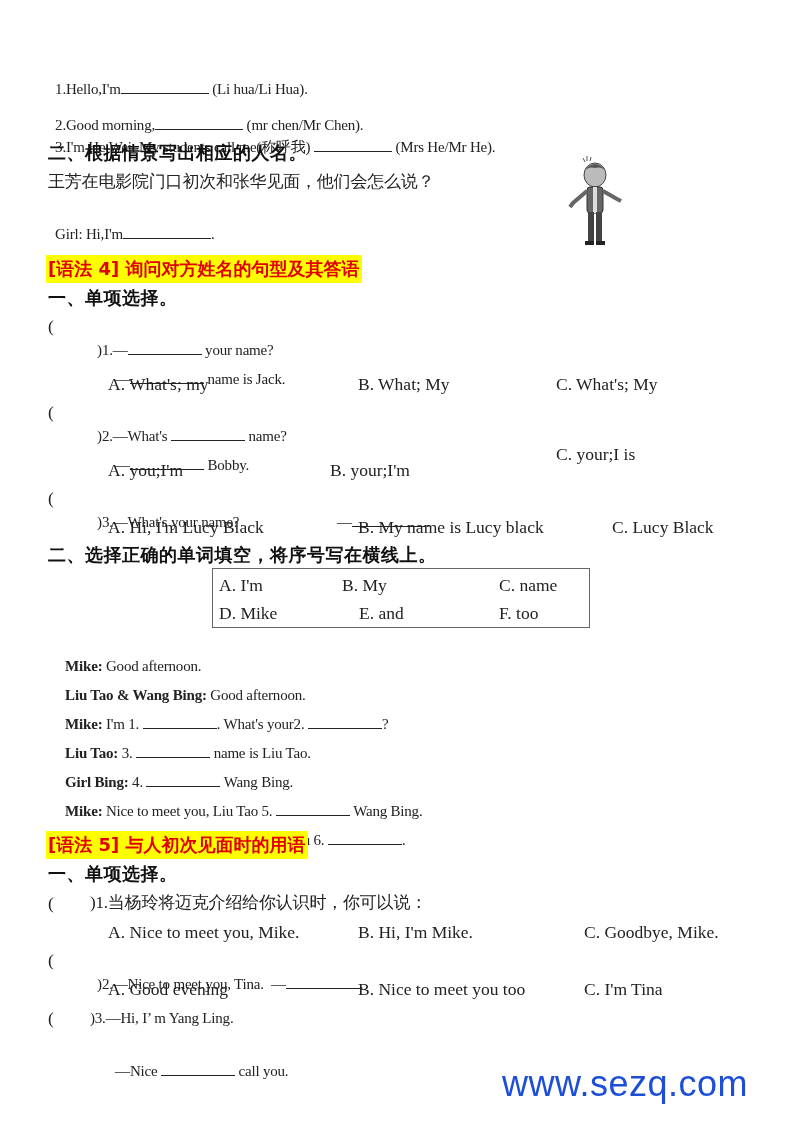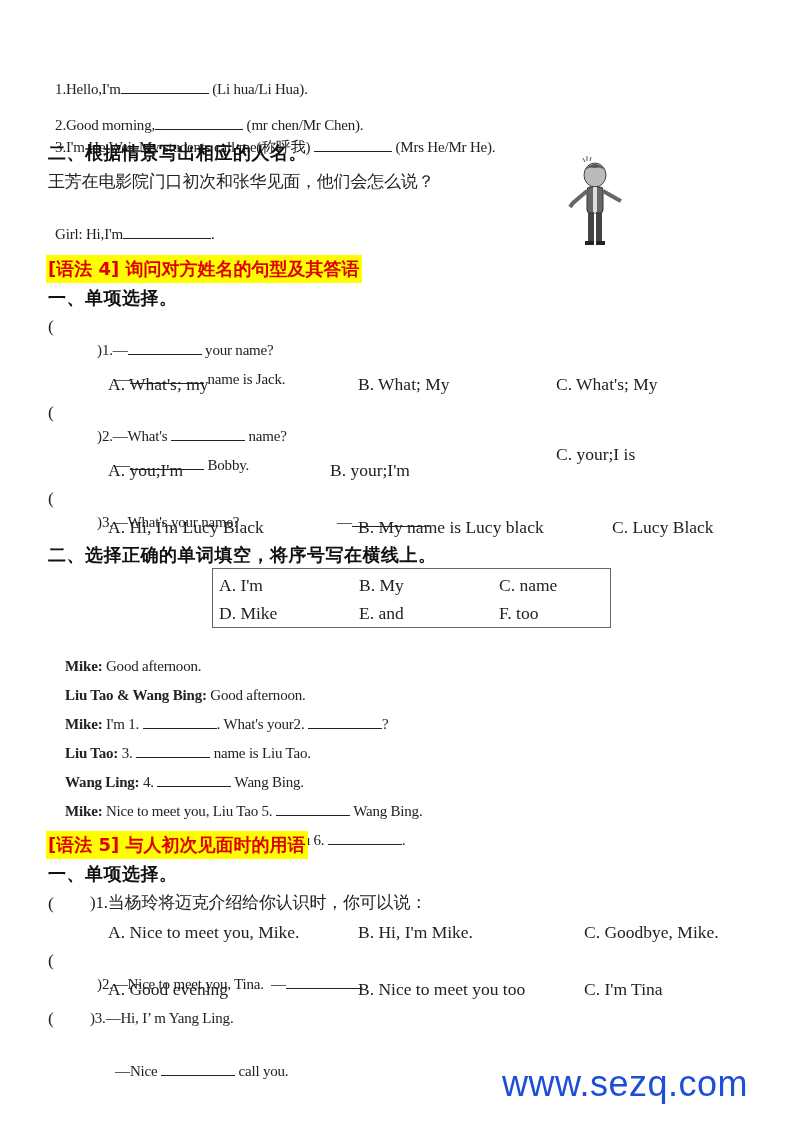--- a/index.html
+++ b/index.html
@@ -9,21 +9,21 @@
   .heading { position: absolute; left: 48px; font-size: 18px; font-weight: bold; line-height: 24px;
              font-family: "DejaVu Sans", "Liberation Sans", sans-serif; color: #111; letter-spacing: 0.5px; }
   .grammar { position: absolute; left: 46px; height: 28px; background: #ffff00; color: #e00000;
              font-family: "DejaVu Sans", "Liberation Sans", sans-serif; font-weight: bold; font-size: 18px;
              line-height: 28px; padding: 0 2px; }
   .opt { position: absolute; font-size: 17.5px; line-height: 24px; white-space: pre; }
   .paren { position: absolute; left: 48px; font-size: 17.5px; line-height: 24px; }
   .blank { display: inline-block; border-bottom: 1px solid #222; height: 16px; vertical-align: baseline; }
   .b { font-weight: bold; }
   .wordbox { position: absolute; left: 212px; top: 568px; width: 376px; height: 58px;
-             border: 1px solid #666; padding-left: 21px; }
+             border: 1px solid #666; }
   .wordbox .cell { position: absolute; font-size: 17.5px; line-height: 24px; }
   .cartoon { position: absolute; left: 565px; top: 155px; width: 60px; height: 92px; }
   .watermark { position: absolute; left: 502px; top: 1063px; font-family: "Liberation Sans", "DejaVu Sans", sans-serif;
                font-size: 36px; color: #1d4ed8; letter-spacing: 0.5px; }
 </style>
 </head>
 <body>
 
 <div class="line" style="top:53px">
   <span>1.Hello,I'm</span><span class="blank" style="width:88px"></span><span> (Li hua/Li Hua).</span>
@@ -94,41 +94,41 @@
 <div class="line" style="top:486px; left:330px">
   <span>—</span><span class="blank" style="width:74px"></span><span>.</span>
 </div>
 <div class="opt" style="top:515px; left:108px">A. Hi, I'm Lucy Black</div>
 <div class="opt" style="top:515px; left:358px">B. My name is Lucy black</div>
 <div class="opt" style="top:515px; left:612px">C. Lucy Black</div>
 
 <div class="heading" style="top:543px">二、选择正确的单词填空，将序号写在横线上。</div>
 <div class="wordbox">
   <div class="cell" style="left:6px; top:4px">A. I'm</div>
-  <div class="cell" style="left:146px; top:4px">B. My</div>
+  <div class="cell" style="left:129px; top:4px">B. My</div>
   <div class="cell" style="left:286px; top:4px">C. name</div>
   <div class="cell" style="left:6px; top:32px">D. Mike</div>
   <div class="cell" style="left:146px; top:32px">E. and</div>
   <div class="cell" style="left:286px; top:32px">F. too</div>
 </div>
 
 <div class="line" style="top:630px; left:58px">
   <span class="b">Mike:</span><span> Good afternoon.</span>
 </div>
 <div class="line" style="top:659px; left:58px">
   <span class="b">Liu Tao &amp; Wang Bing:</span><span> Good afternoon.</span>
 </div>
 <div class="line" style="top:688px; left:58px">
   <span class="b">Mike:</span><span> I'm 1. </span><span class="blank" style="width:74px"></span><span>. What's your2. </span><span class="blank" style="width:74px"></span><span>?</span>
 </div>
 <div class="line" style="top:717px; left:58px">
   <span class="b">Liu Tao:</span><span> 3. </span><span class="blank" style="width:74px"></span><span> name is Liu Tao.</span>
 </div>
 <div class="line" style="top:746px; left:58px">
-  <span class="b">Wang Ling:</span><span> 4. </span><span class="blank" style="width:74px"></span><span> Wang Bing.</span>
+  <span class="b">Girl Bing:</span><span> 4. </span><span class="blank" style="width:74px"></span><span> Wang Bing.</span>
 </div>
 <div class="line" style="top:775px; left:58px">
   <span class="b">Mike:</span><span> Nice to meet you, Liu Tao 5. </span><span class="blank" style="width:74px"></span><span> Wang Bing.</span>
 </div>
 <div class="line" style="top:804px; left:58px">
   <span class="b">Liu Tao &amp; Wang Bing:</span><span> Nice to meet you 6. </span><span class="blank" style="width:74px"></span><span>.</span>
 </div>
 
 <div class="grammar" style="top:831px">[语法 5]  与人初次见面时的用语</div>
 <div class="heading" style="top:862px">一、单项选择。</div>

